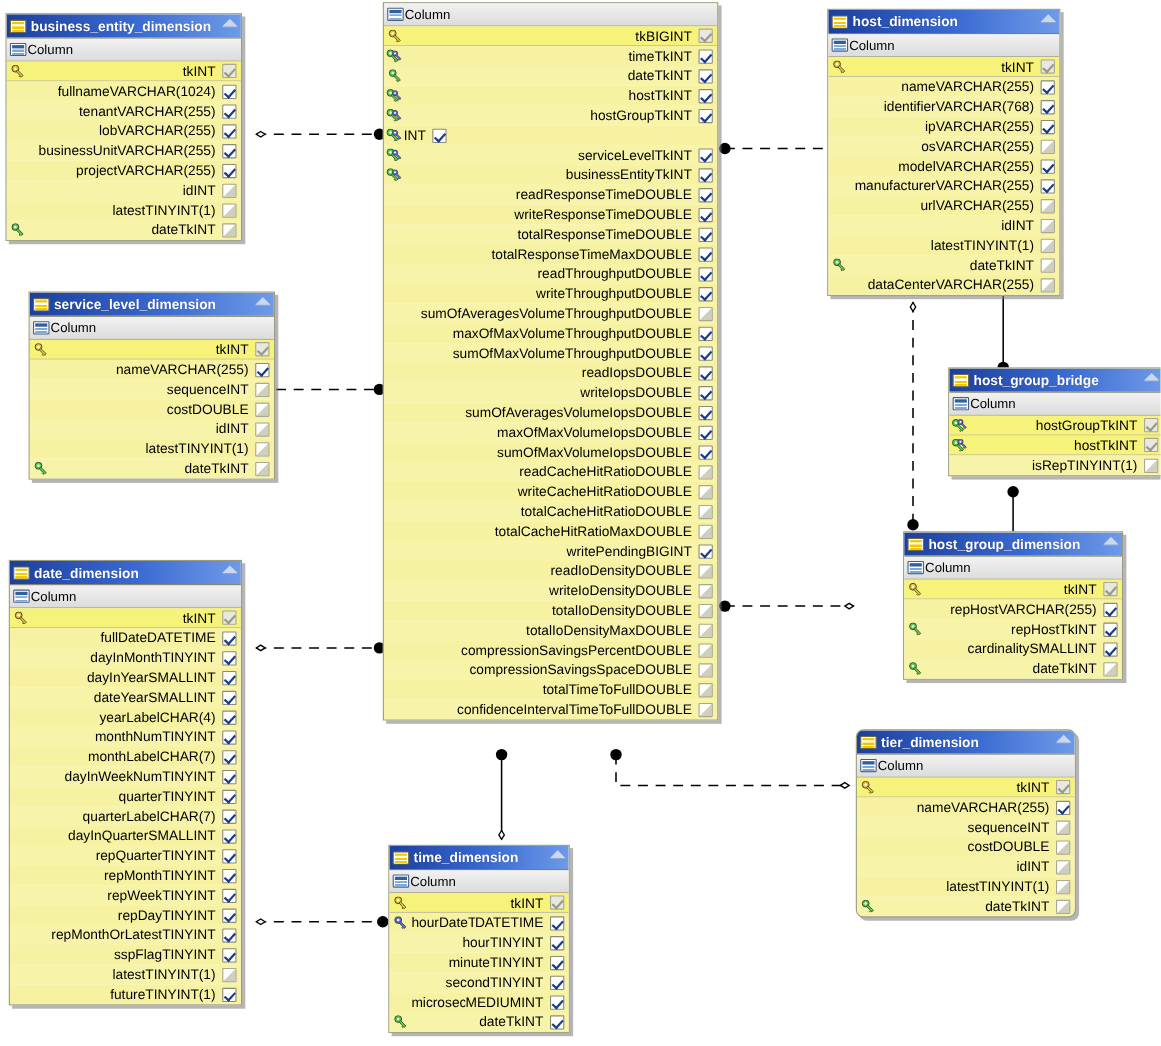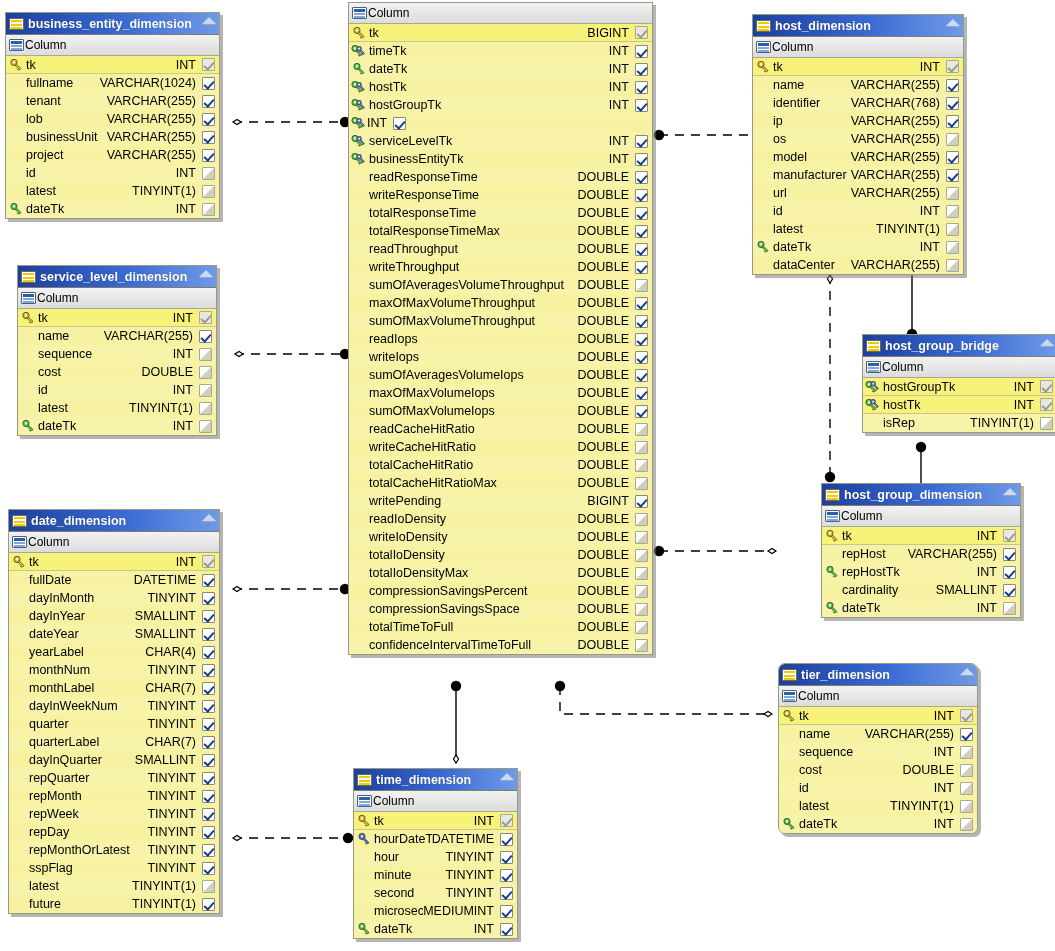--- a/index.html
+++ b/index.html
@@ -12,20 +12,21 @@
     height: 951px;
     position: relative;
     font-family: "Liberation Sans", sans-serif;
     overflow: hidden;
   }
   #canvas {
     position: absolute;
     inset: 0;
     width: 1055px;
     height: 951px;
+    text-align: right;
   }
   #links {
     position: absolute;
     left: 0; top: 0;
     width: 1055px;
     height: 951px;
     pointer-events: none;
     z-index: 1;
   }
 
@@ -320,21 +321,21 @@
                   <circle cx="4" cy="3.4" r="1.1" fill="#ffffff"></circle>
                   <path d="M5.9 4.6 L11 9.6 L9.6 11 L9 10.4 L8.2 11.2 L7.4 10.4 L8.2 9.6 L6.9 8.3 L4.8 5.8 Z" fill="#4fd14f" stroke="#3a3a20" stroke-width="0.7" stroke-linejoin="round"></path>
                 </svg></span>
             </span>
             <span class="colname">dateTk</span>
             <span class="coltype">INT</span>
             <span class="chk dim"></span>
           </div>
         </div>
       </div>
-      <div class="tbl" style="left: 17px; top: 265px; width: 200px;">
+      <div class="tbl" style="left: 26px; top: 265px; width: 224px;">
         <div class="tbl-title">
           <span class="ico-table"></span>
           <span class="ttxt">service_level_dimension</span>
           <span class="collapse-ico"></span>
         </div>
         <div class="tbl-sub">
           <span class="ico-col"></span>
           <span>Column</span>
         </div>
         <div class="rows">
@@ -876,21 +877,21 @@
                   <circle cx="4" cy="3.4" r="1.1" fill="#ffffff"></circle>
                   <path d="M5.9 4.6 L11 9.6 L9.6 11 L9 10.4 L8.2 11.2 L7.4 10.4 L8.2 9.6 L6.9 8.3 L4.8 5.8 Z" fill="#4fd14f" stroke="#3a3a20" stroke-width="0.7" stroke-linejoin="round"></path>
                 </svg></span>
             </span>
             <span class="colname">dateTk</span>
             <span class="coltype">INT</span>
             <span class="chk on"></span>
           </div>
         </div>
       </div>
-      <div class="tbl" style="left: 752px; top: 14px; width: 212px;">
+      <div class="tbl" style="left: 752px; top: 8px; width: 212px;">
         <div class="tbl-title">
           <span class="ico-table"></span>
           <span class="ttxt">host_dimension</span>
           <span class="collapse-ico"></span>
         </div>
         <div class="tbl-sub">
           <span class="ico-col"></span>
           <span>Column</span>
         </div>
         <div class="rows">

